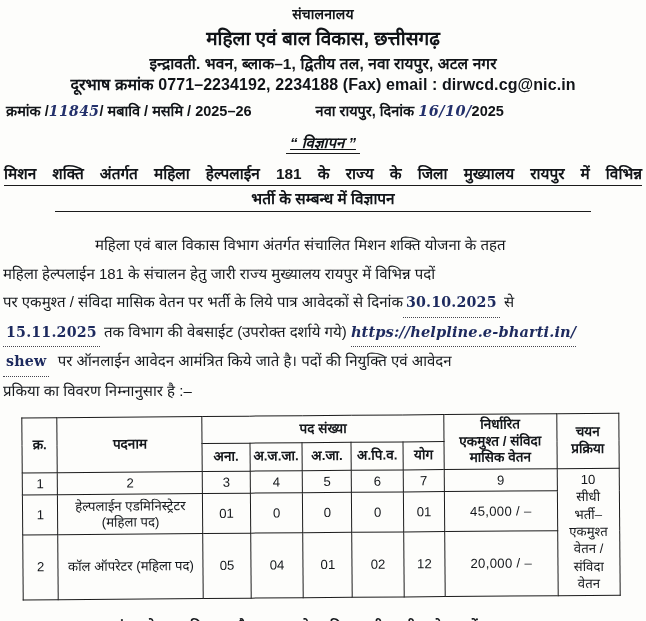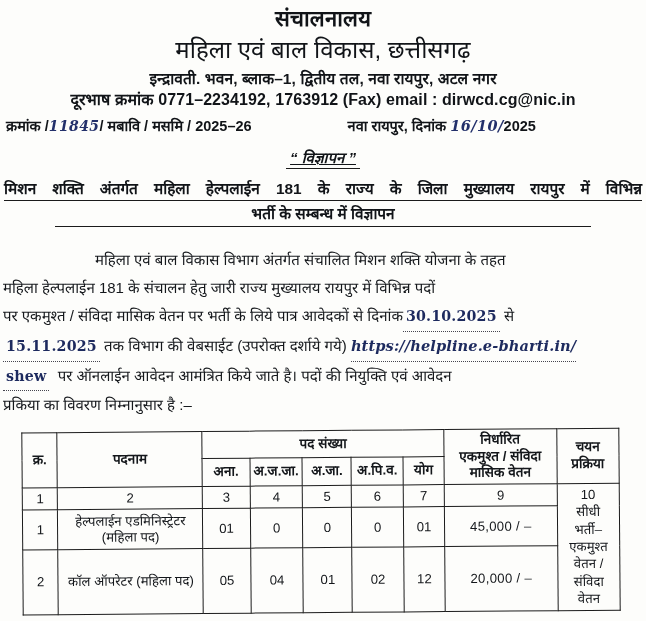--- a/index.html
+++ b/index.html
@@ -20,28 +20,28 @@
     background: #fdfdfb;
     box-sizing: border-box;
   }
 
   
   .hdr {
     text-align: center;
     line-height: 1.12;
   }
   .hdr-l1 {
-    font-size: 22px;
+    font-size: 14px;
     font-weight: 700;
     letter-spacing: .2px;
     padding-top: 7px;
   }
   .hdr-l2 {
-    font-size: 24px;
-    font-weight: 400;
+    font-size: 19px;
+    font-weight: 700;
     padding-top: 5px;
   }
   .hdr-l3 {
     font-size: 15.5px;
     font-weight: 600;
     padding-top: 6px;
     letter-spacing: .1px;
   }
   .hdr-l4 {
     font-size: 16px;
@@ -55,21 +55,21 @@
     position: relative;
     display: flex;
     align-items: center;
     font-size: 14.5px;
     font-weight: 700;
     padding: 6px 22px 0 6px;
   }
   .ref-left { white-space: nowrap; }
   .ref-right {
     white-space: nowrap;
-    margin-left: 96px;
+    margin-left: 64px;
   }
   .hw {
     font-family: "DejaVu Serif", serif;
     font-style: italic;
     font-weight: 600;
     color: #23306b;
     letter-spacing: .4px;
   }
   .hw-sm { font-size: 14px; }
 
@@ -212,21 +212,21 @@
 </style>
 </head>
 <body>
 
 <div id="page">
 
   <div class="hdr">
     <div class="hdr-l1">संचालनालय</div>
     <div class="hdr-l2">महिला एवं बाल विकास, छत्तीसगढ़</div>
     <div class="hdr-l3">इन्द्रावती. भवन, ब्लाक–1, द्वितीय तल, नवा रायपुर, अटल नगर</div>
-    <div class="hdr-l4">दूरभाष क्रमांक 0771–2234192, 1763912 (Fax) email : dirwcd.cg@nic.in</div>
+    <div class="hdr-l4">दूरभाष क्रमांक 0771–2234192, 2234188 (Fax) email : dirwcd.cg@nic.in</div>
   </div>
 
   <div class="refline">
     <span class="ref-left"><span>क्रमांक /</span><span class="hw hw-sm">11845</span><span>/ मबावि / मसमि / 2025–26</span></span>
     <span class="ref-right"><span>नवा रायपुर, दिनांक</span><span>&nbsp;</span><span class="hw">16</span><span class="hw">/</span><span class="hw">10</span><span class="hw">/</span><span>2025</span></span>
   </div>
 
   <div class="vig-wrap">
     <span class="vig">“ विज्ञापन ”</span>
   </div>

